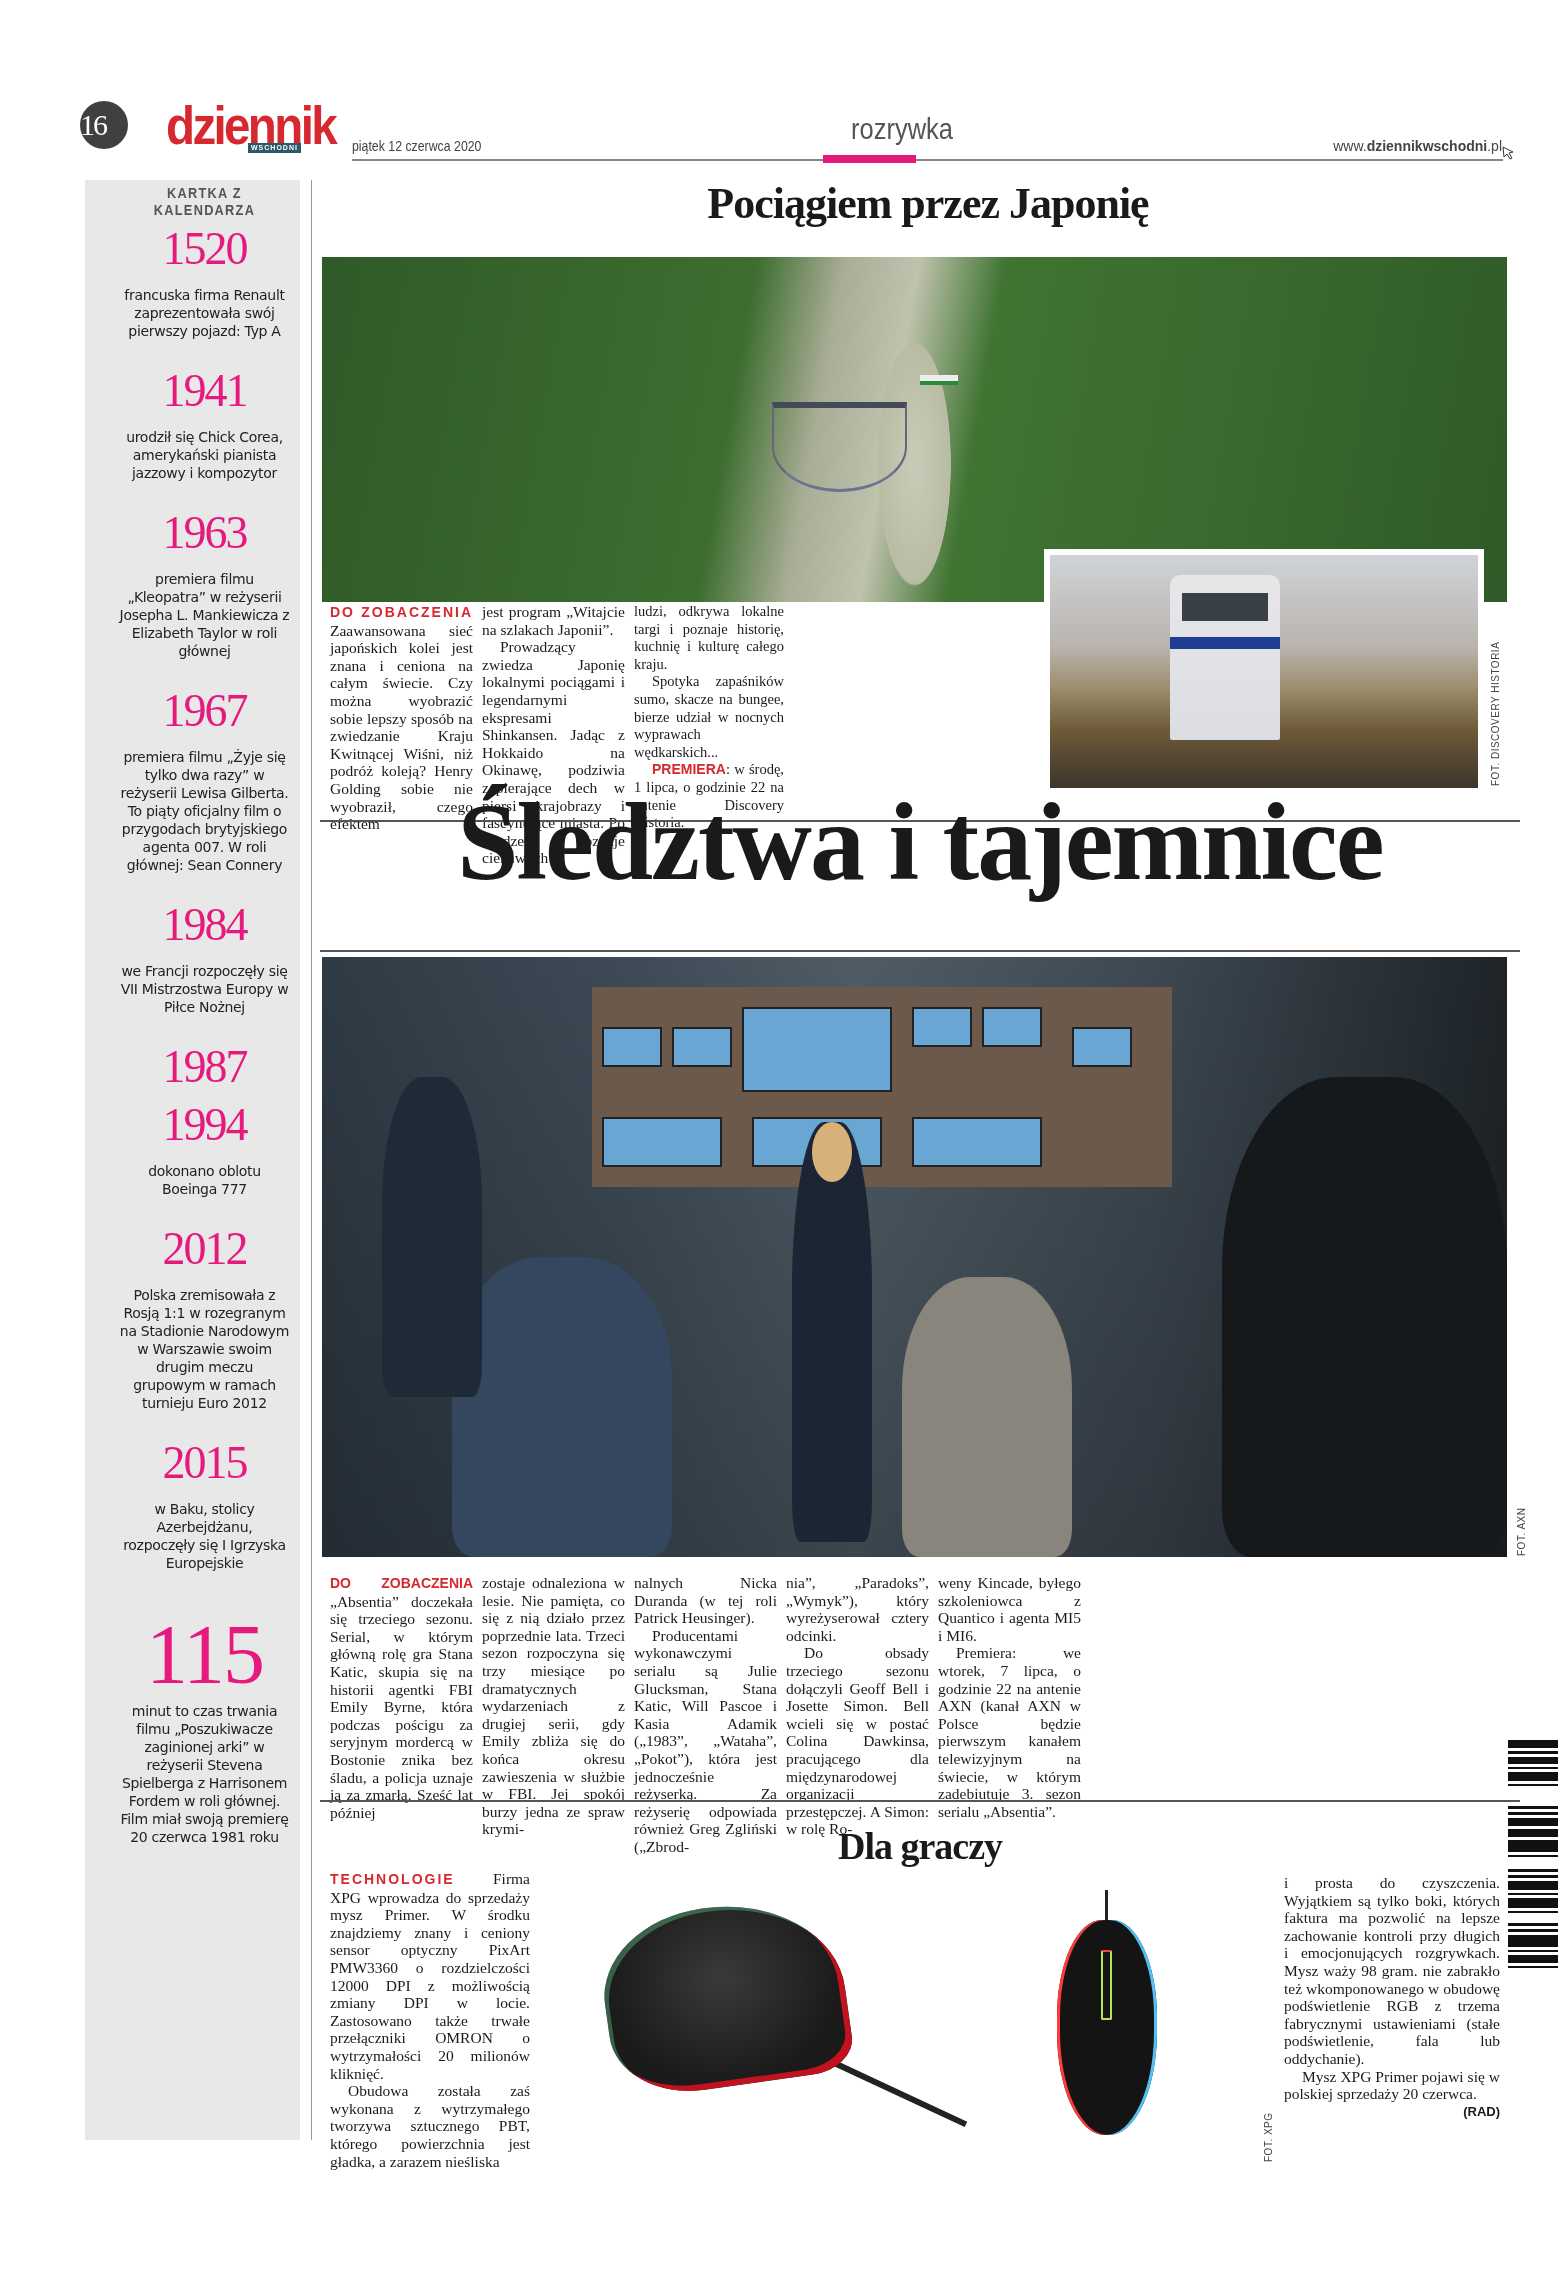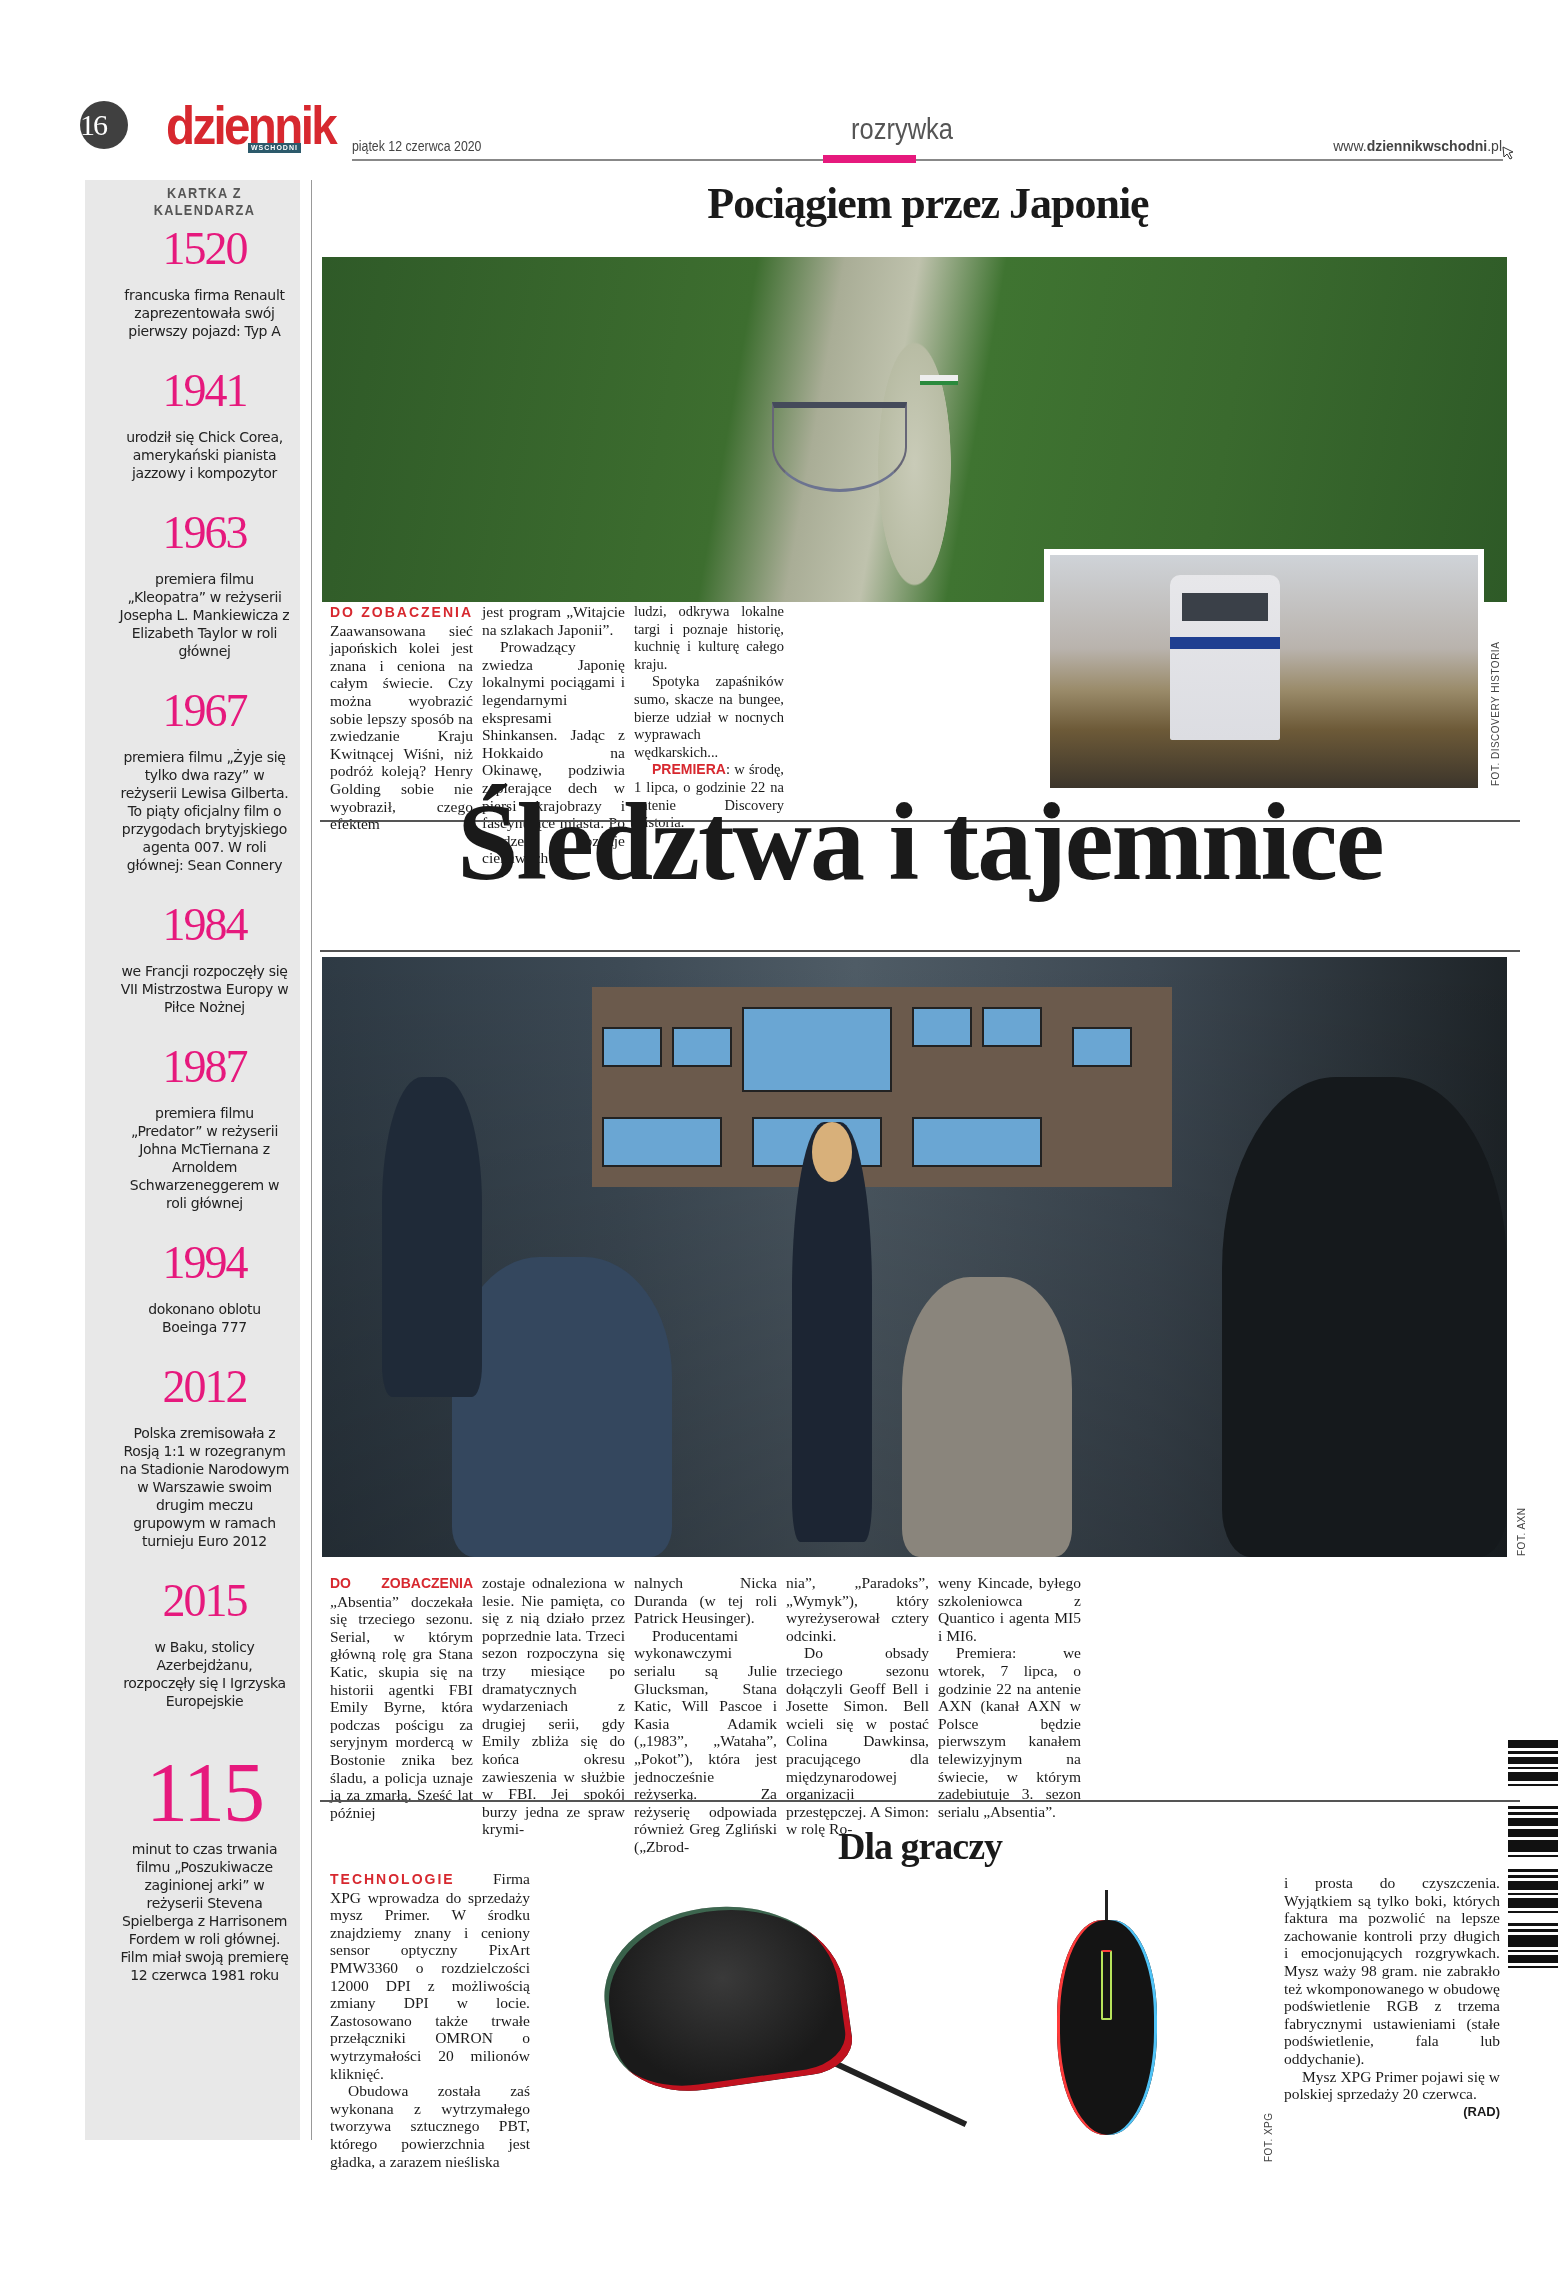--- a/index.html
+++ b/index.html
@@ -98,29 +98,28 @@
   <div class="cal-text">francuska firma Renault zaprezentowała swój pierwszy pojazd: Typ A</div>
   <div class="cal-year">1941</div>
   <div class="cal-text">urodził się Chick Corea, amerykański pianista jazzowy i kompozytor</div>
   <div class="cal-year">1963</div>
   <div class="cal-text">premiera filmu „Kleopatra” w reżyserii Josepha L. Mankiewicza z Elizabeth Taylor w roli głównej</div>
   <div class="cal-year">1967</div>
   <div class="cal-text">premiera filmu „Żyje się tylko dwa razy” w reżyserii Lewisa Gilberta. To piąty oficjalny film o przygodach brytyjskiego agenta 007. W roli głównej: Sean Connery</div>
   <div class="cal-year">1984</div>
   <div class="cal-text">we Francji rozpoczęły się VII Mistrzostwa Europy w Piłce Nożnej</div>
   <div class="cal-year">1987</div>
-  <div class="cal-text">premiera filmu „Predator” w reżyserii Johna McTiernana z Arnoldem Schwarzeneggerem w roli głównej</div>
   <div class="cal-year">1994</div>
   <div class="cal-text">dokonano oblotu Boeinga 777</div>
   <div class="cal-year">2012</div>
   <div class="cal-text">Polska zremisowała z Rosją 1:1 w rozegranym na Stadionie Narodowym w Warszawie swoim drugim meczu grupowym w ramach turnieju Euro 2012</div>
   <div class="cal-year">2015</div>
   <div class="cal-text">w Baku, stolicy Azerbejdżanu, rozpoczęły się I Igrzyska Europejskie</div>
   <div class="cal-year big">115</div>
-  <div class="cal-text" style="margin-top:4px">minut to czas trwania filmu „Poszukiwacze zaginionej arki” w reżyserii Stevena Spielberga z Harrisonem Fordem w roli głównej. Film miał swoją premierę 12 czerwca 1981 roku</div>
+  <div class="cal-text" style="margin-top:4px">minut to czas trwania filmu „Poszukiwacze zaginionej arki” w reżyserii Stevena Spielberga z Harrisonem Fordem w roli głównej. Film miał swoją premierę 20 czerwca 1981 roku</div>
 </div>
 <div class="sidebar-divider"></div>
 
 <h1 class="headline hl1">Pociągiem przez Japonię</h1>
 <div class="photo photo-river">
   <div class="bridge"></div>
   <div class="train-small"></div>
 </div>
 <div class="photo photo-train">
   <div class="train-body"></div>

